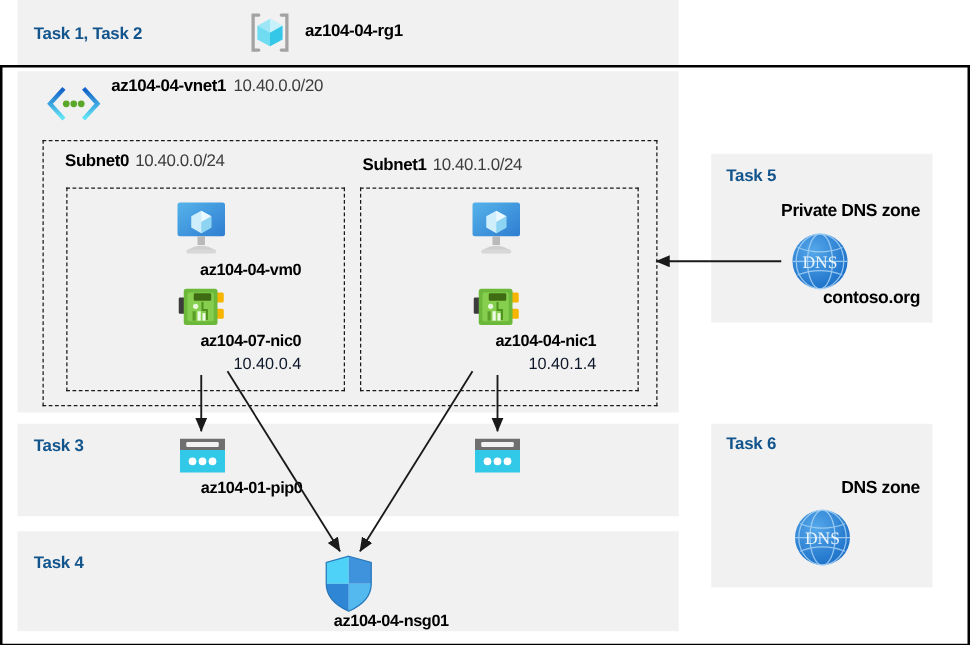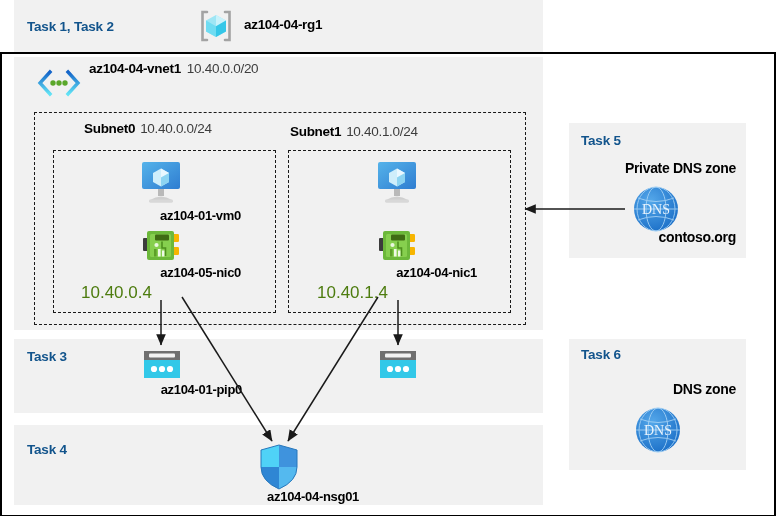--- a/index.html
+++ b/index.html
@@ -5,21 +5,21 @@
   html,body{margin:0;padding:0;background:#ffffff;}
   body{font-family:"Liberation Sans","DejaVu Sans",sans-serif;}
   #canvas{position:relative;width:776px;height:516px;background:#ffffff;overflow:hidden;}
 
   
   .band{position:absolute;background:#f1f1f1;}
   .frame{position:absolute;border:2px solid #000000;box-sizing:border-box;}
   .dashbox{position:absolute;border:1.4px dashed #1a1a1a;box-sizing:border-box;}
   .tasklbl{position:absolute;color:#12548c;font-weight:bold;font-size:13.5px;letter-spacing:-0.2px;white-space:nowrap;}
   .nodelbl{position:absolute;text-align:right;white-space:nowrap;font-size:13px;font-weight:bold;color:#000000;letter-spacing:-0.3px;}
-  .sublbl{position:absolute;text-align:left;white-space:nowrap;font-size:17px;font-weight:normal;color:#4d7c0f;}
+  .sublbl{position:absolute;text-align:right;white-space:nowrap;font-size:13px;font-weight:normal;color:#0f172a;}
   .hdr{position:absolute;white-space:nowrap;font-size:13.5px;color:#000000;letter-spacing:-0.3px;}
   .hdr b{font-weight:bold;}
   .hdr span.dim{font-weight:normal;color:#3d3d3d;}
   .icon{position:absolute;}
   svg{display:block;overflow:visible;}
   #edges{position:absolute;left:0;top:0;width:776px;height:517px;pointer-events:none;}
 </style>
 </head>
 <body>
 
@@ -79,59 +79,59 @@
       <path d="M32 4 L42 15 L32 26" fill="none" stroke="url(#vnetg)" stroke-width="3.4" stroke-linecap="square"></path>
       <circle cx="17" cy="15" r="2.7" fill="#5aa72a"></circle>
       <circle cx="23" cy="15" r="2.7" fill="#5aa72a"></circle>
       <circle cx="29" cy="15" r="2.7" fill="#5aa72a"></circle>
     </svg>
   </div>
   <div class="hdr" style="left:89px;top:61px;">
     <b>az104-04-vnet1</b><span class="dim" style="margin-left:6px;">10.40.0.0/20</span>
   </div>
 
-  <div class="hdr" style="left:52px;top:121px;margin-left:32px;">
+  <div class="hdr" style="left:52px;top:121px;">
     <b>Subnet0</b><span class="dim" style="margin-left:5px;">10.40.0.0/24</span>
   </div>
 
   <div class="icon" style="left:135px;top:160px;">
     <svg width="52" height="46" viewBox="0 0 52 46">
       <defs>
         <linearGradient id="vmg0" x1="0" y1="0" x2="1" y2="1">
           <stop offset="0%" stop-color="#55b3ea"></stop>
           <stop offset="100%" stop-color="#2f7dd1"></stop>
         </linearGradient>
       </defs>
       <rect x="7" y="2" width="38" height="27" rx="2" fill="url(#vmg0)"></rect>
       <polygon points="26,8.5 34,13 34,22 26,26.5 18,22 18,13" fill="#cfeefb"></polygon>
       <polygon points="26,8.5 34,13 26,17.6" fill="#eaf8ff"></polygon>
       <polygon points="26,17.6 34,13 34,22 26,26.5" fill="#8dd4f2"></polygon>
       <rect x="23" y="29" width="6" height="7" fill="#b9b9b9"></rect>
       <path d="M15 40 Q26 33 37 40 Z" fill="#cfcfcf"></path>
       <rect x="14" y="39.5" width="24" height="3.2" rx="1.4" fill="#d8d8d8"></rect>
     </svg>
   </div>
-  <div class="nodelbl" style="left:81px;top:208px;width:160px;">az104-01-vm0</div>
+  <div class="nodelbl" style="left:81px;top:208px;width:160px;">az104-04-vm0</div>
 
   <div class="icon" style="left:141px;top:229px;">
     <svg width="40" height="34" viewBox="0 0 40 34">
       <rect x="2" y="9" width="6" height="13" rx="1" fill="#3c3c3c"></rect>
       <rect x="31" y="5" width="7" height="8" rx="1.2" fill="#f7b500"></rect>
       <rect x="31" y="18" width="7" height="8" rx="1.2" fill="#f7b500"></rect>
       <rect x="6" y="2" width="27" height="29" rx="2" fill="#6cb83a"></rect>
       <rect x="9" y="5" width="21" height="23" rx="1.5" fill="#86cf4e"></rect>
       <rect x="14" y="5.5" width="14" height="6" rx="1" fill="#3f6b13"></rect>
       <circle cx="15.5" cy="16" r="2.1" fill="#eaf7df"></circle>
       <path d="M21 12.5 L21 19 L24.5 19 L24.5 27" fill="none" stroke="#4e8f1e" stroke-width="1.6"></path>
       <rect x="13" y="20" width="2.6" height="7.5" fill="#5c9f28"></rect>
       <rect x="17" y="20" width="2.6" height="7.5" fill="#eef9e6"></rect>
       <rect x="21" y="21.5" width="2.4" height="6" fill="#eef9e6"></rect>
     </svg>
   </div>
-  <div class="nodelbl" style="left:81px;top:265px;width:160px;">az104-05-nic0</div>
+  <div class="nodelbl" style="left:81px;top:265px;width:160px;">az104-07-nic0</div>
   <div class="sublbl" style="left:81px;top:283px;width:160px;">10.40.0.4</div>
 
   <div class="hdr" style="left:290px;top:124px;">
     <b>Subnet1</b><span class="dim" style="margin-left:5px;margin-top:22px;">10.40.1.0/24</span>
   </div>
 
   <div class="icon" style="left:371px;top:160px;">
     <svg width="52" height="46" viewBox="0 0 52 46">
       <defs>
         <linearGradient id="vmg1" x1="0" y1="0" x2="1" y2="1">

